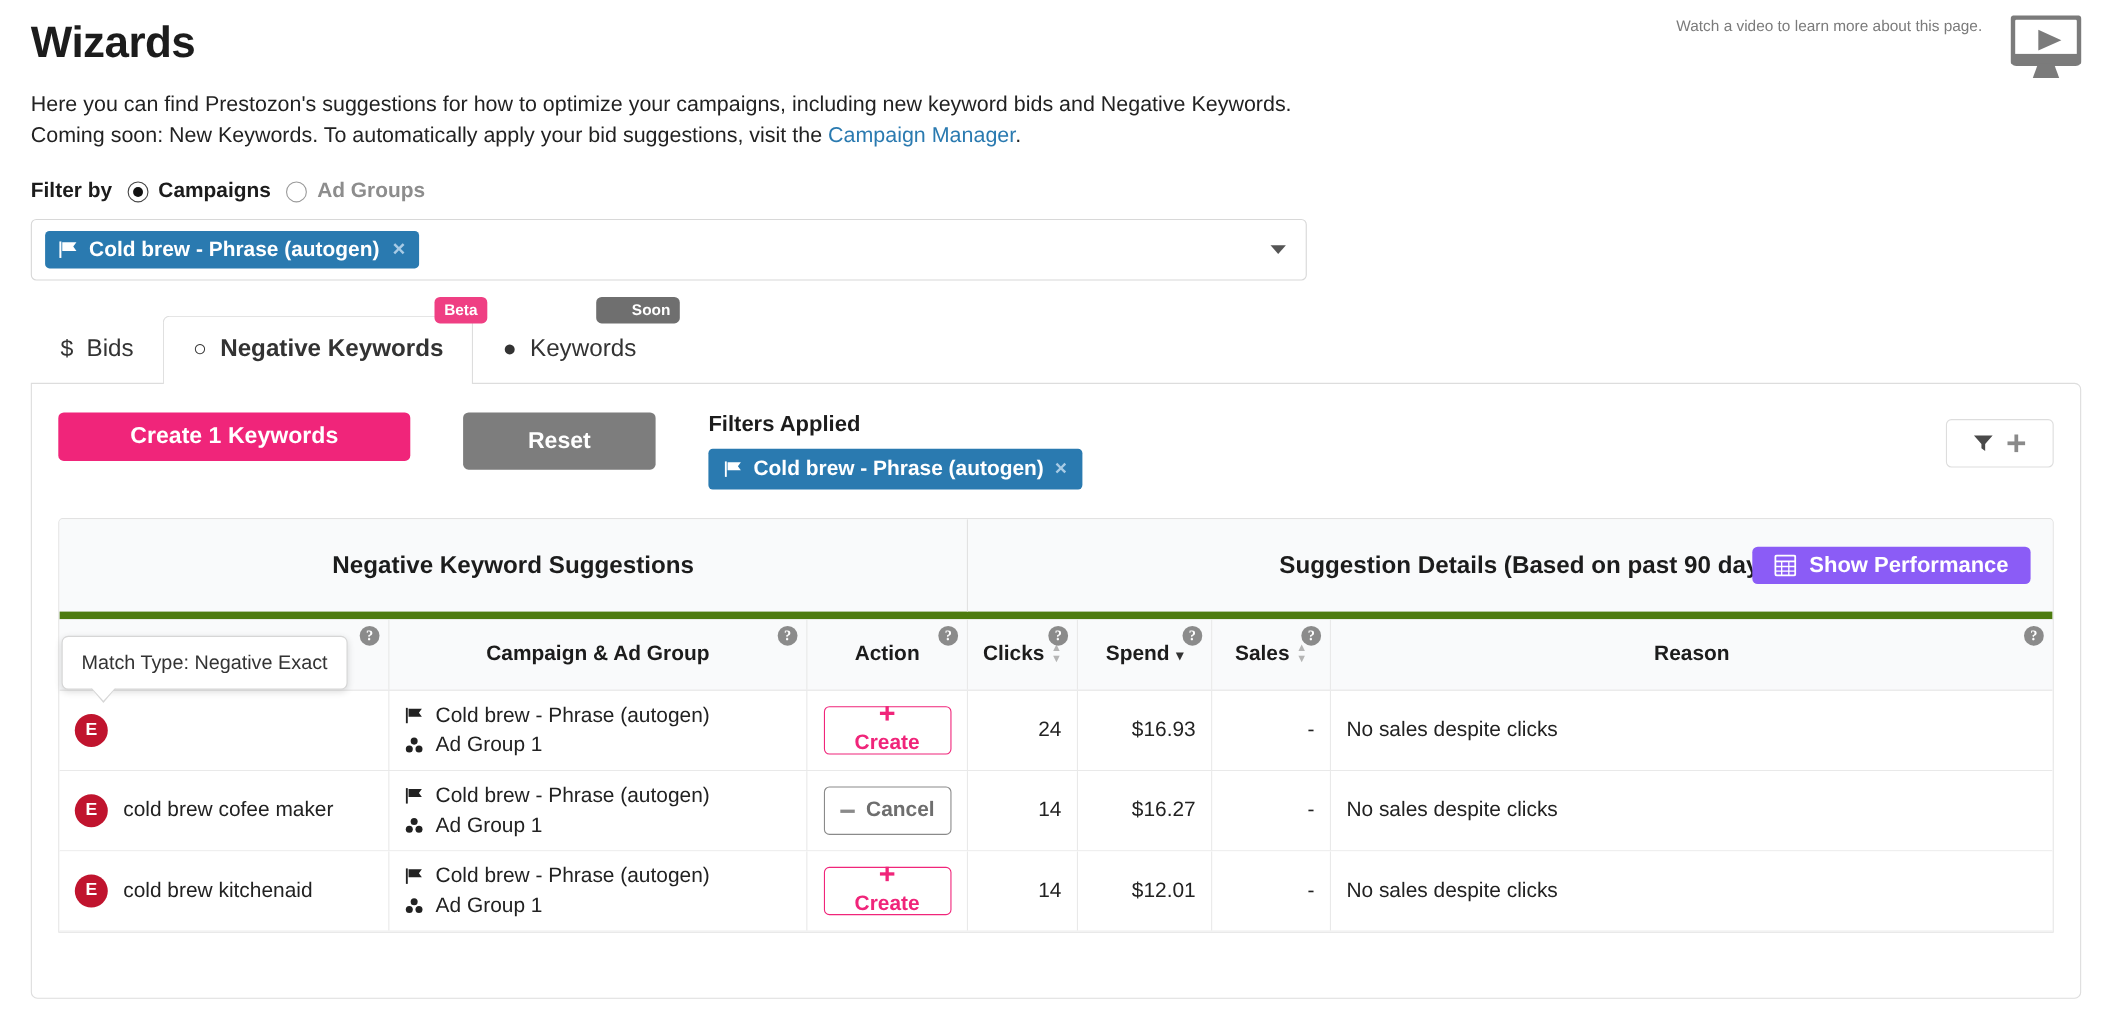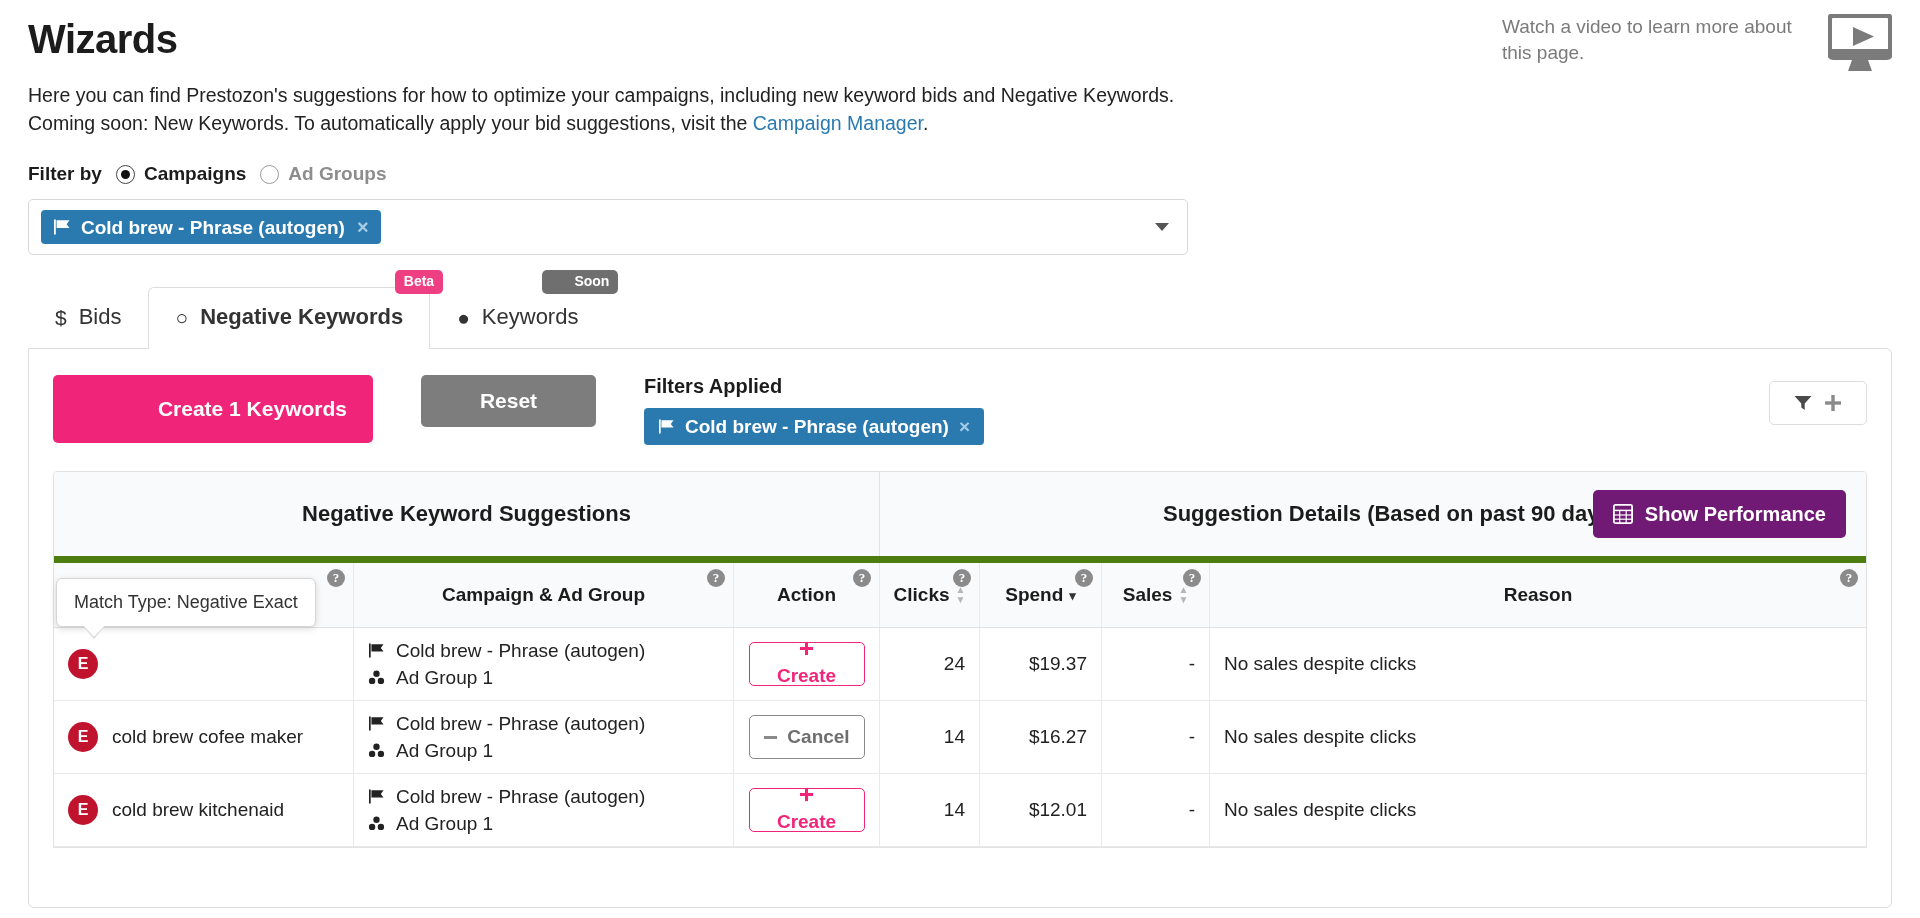--- a/index.html
+++ b/index.html
@@ -19,21 +19,21 @@
     font-size:40px; font-weight:bold; letter-spacing:-0.5px;
     color:#1c1c1c; margin:0 0 22px 0; line-height:1.05;
   }
   .intro { font-size:19.5px; line-height:1.42; color:#222; max-width:1400px; }
   .intro a { color:#2a7ab0; text-decoration:none; }
 
   .video-note {
     position:absolute; top:14px; right:28px;
     display:flex; align-items:flex-start; gap:26px;
   }
-  .video-text { font-size:19px; line-height:1.35; color:#7b7b7b; text-align:left; max-width:300px;}
+  .video-text { font-size:14px; line-height:1.35; color:#7b7b7b; text-align:left; max-width:300px;}
   .video-icon { width:64px; height:58px; flex:none; }
 
   
   .filter-row {
     display:flex; align-items:center; gap:14px;
     margin:26px 28px 0 28px; font-size:19px;
   }
   .filter-label { font-weight:bold; color:#1c1c1c; }
   .radio-opt { display:flex; align-items:center; gap:9px; cursor:pointer; }
   .radio {
@@ -92,22 +92,22 @@
   .tab-keywords { position:relative; }
 
   
   .panel {
     margin:0 28px; border:1px solid #ddd; border-radius:0 6px 6px 6px;
     background:#fff; padding:26px 24px 0 24px; min-height:560px; position:relative;
   }
   .toolbar { display:flex; align-items:flex-start; gap:48px; position:relative; }
   .btn-create-kw {
     background:#f0257a; color:#fff; border:none; border-radius:5px;
-    font-size:21px; font-weight:bold; padding:0 26px; height:68px;
-    min-width:320px; cursor:pointer; font-family:inherit;text-align:right;
+    font-size:21px; font-weight:bold; padding:0 26px; height:44px;
+    min-width:320px; cursor:pointer; font-family:inherit;
   }
   .btn-reset {
     background:#7d7d7d; color:#fff; border:none; border-radius:5px;
     font-size:21px; font-weight:bold; padding:0 26px; height:52px;
     min-width:175px; cursor:pointer; font-family:inherit;
   }
   .filters-applied { display:flex; flex-direction:column; gap:10px; }
   .fa-title { font-size:20px; font-weight:bold; color:#1c1c1c; }
   .fa-chip {
     display:inline-flex; align-items:center; gap:10px; align-self:flex-start;
@@ -129,22 +129,22 @@
   }
   .group-head { display:flex; background:#f9fafb; border-bottom:7px solid #4d7c0f;gap:36px; }
   .group-cell {
     display:flex; align-items:center; justify-content:center;
     font-size:22px; font-weight:bold; color:#1c1c1c; height:84px; position:relative;
   }
   .group-left { width:826px; border-right:1px solid #e2e2e2; }
   .group-right { flex:1; }
   .btn-show-perf {
     position:absolute; right:20px; top:50%; transform:translateY(-50%);
-    background:#701a75; color:#fff; border:none; border-radius:5px;
-    font-size:20px; font-weight:bold; height:48px; padding:0 20px;
+    background:#8b5cf6; color:#fff; border:none; border-radius:5px;
+    font-size:20px; font-weight:bold; height:34px; padding:0 20px;
     display:flex; align-items:center; gap:12px; cursor:pointer; font-family:inherit;
   }
 
   .col-head { display:flex; background:#f9fafb; border-bottom:1px solid #e2e2e2; }
   .th {
     position:relative; display:flex; align-items:center; justify-content:center;
     height:64px; font-size:19px; font-weight:bold; color:#1c1c1c;
     border-right:1px solid #e9e9e9; gap:6px;
   }
   .th:last-child { border-right:none; }
@@ -414,21 +414,21 @@
           <span>
             <svg viewBox="0 0 16 16" width="15" height="15" aria-hidden="true">
               <rect x="6.4" y="1" width="3.2" height="14" fill="#f0257a"></rect>
               <rect x="1" y="6.4" width="14" height="3.2" fill="#f0257a"></rect>
             </svg>
           </span>
           <span>Create</span>
         </button>
       </div>
       <div class="td c-clicks right">24</div>
-      <div class="td c-spend right">$19.37</div>
+      <div class="td c-spend right">$16.93</div>
       <div class="td c-sales right">-</div>
       <div class="td c-reason">No sales despite clicks</div>
     </div>
 
     <div class="tr">
       <div class="td c-keyword kw-cell">
         <span class="ebadge">E</span>
         <span>cold brew cofee maker</span>
       </div>
       <div class="td c-campaign cg-cell">

